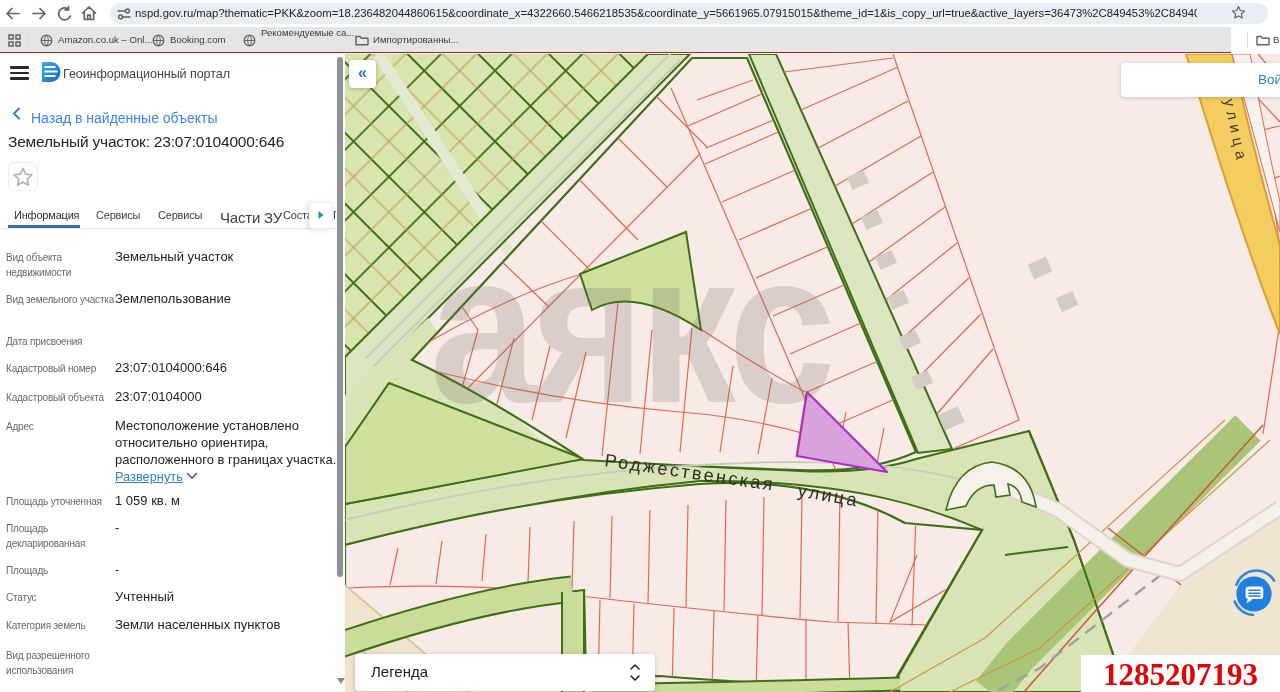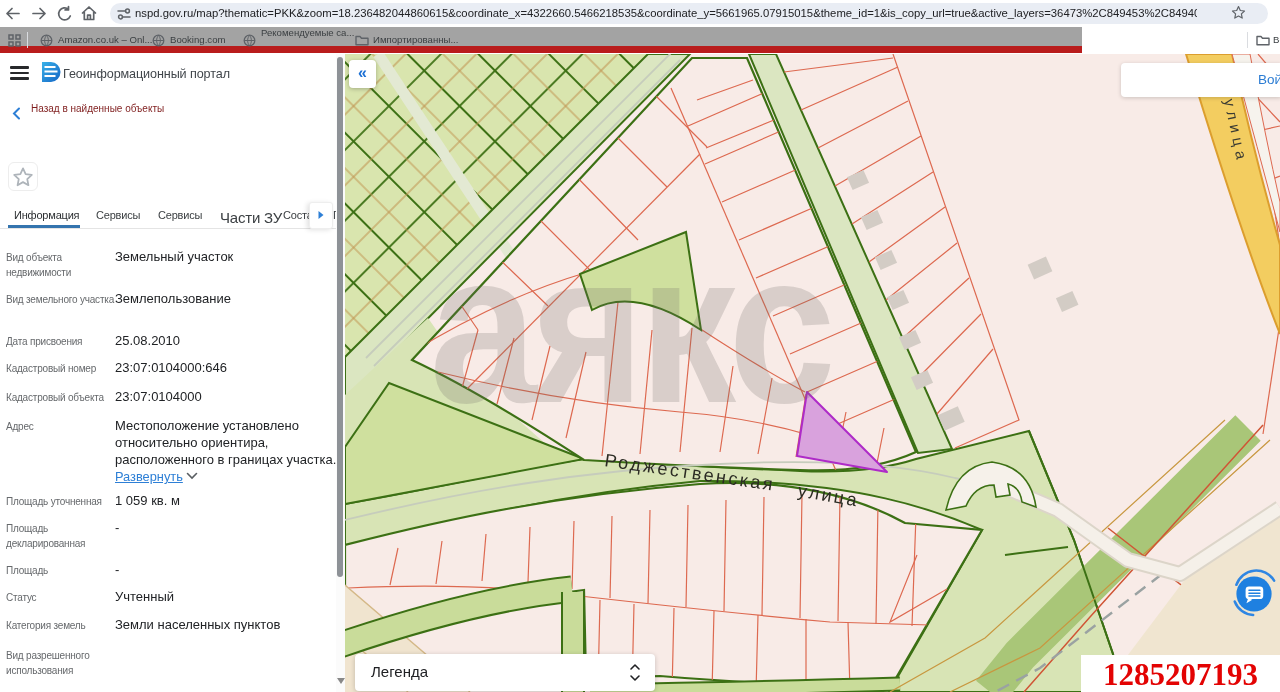--- a/index.html
+++ b/index.html
@@ -22,21 +22,21 @@
         <line x1="14" y1="11" x2="7" y2="11"></line>
         <circle cx="4.5" cy="11" r="1.9" fill="none"></circle>
       </g>
  </svg>
  <div class="abs" style="left:135px;top:6.5px;width:1062px;height:15px;overflow:hidden;font-size:11.3px;color:#202124;white-space:nowrap;letter-spacing:0">nspd.gov.ru/map?thematic=PKK&amp;zoom=18.236482044860615&amp;coordinate_x=4322660.5466218535&amp;coordinate_y=5661965.07915015&amp;theme_id=1&amp;is_copy_url=true&amp;active_layers=36473%2C849453%2C849407%2C37298%2C37299%2C37294%2C36048&amp;...</div>
  <svg class="abs" style="left:1231px;top:5px" width="15" height="15" viewBox="0 0 15 15">
   <path d="M7.5 1.6 l1.8 3.9 4.2.5 -3.1 2.9.8 4.2 -3.7-2.1 -3.7 2.1.8-4.2 -3.1-2.9 4.2-.5z" fill="none" stroke="#5f6368" stroke-width="1.2" stroke-linejoin="round"></path>
  </svg>
 </div>
 
-<div class="abs" style="left:0;top:27px;width:1082px;height:26px;background:#a3a3a3;border-bottom:7px solid #b91c1c">
+<div class="abs" style="left:0;top:27px;width:1231px;height:26px;background:#e5e5e5;border-bottom:1px solid #b91c1c">
  <svg class="abs" style="left:8px;top:7px" width="13" height="13" viewBox="0 0 13 13">
   <g fill="none" stroke="#5f6368" stroke-width="1.5">
         <rect x="1" y="1" width="4" height="4"></rect>
         <rect x="8" y="1" width="4" height="4"></rect>
         <rect x="1" y="8" width="4" height="4"></rect>
         <rect x="8" y="8" width="4" height="4"></rect>
       </g>
  </svg>
  <div class="abs" style="left:27px;top:5px;width:1px;height:16px;background:#dadce0"></div>
  <svg class="abs" style="left:40px;top:7px" width="13" height="13" viewBox="0 0 13 13">
@@ -205,22 +205,23 @@
         </linearGradient>
       </defs>
   <path d="M2 1 h9 a9.5 10 0 0 1 0 20 h-9 z" fill="url(#lg1)"></path>
   <path d="M4.5 6 h11 M4.5 10.5 h13 M4.5 15 h11" stroke="#fff" stroke-width="2.2" fill="none"></path>
  </svg>
  <div class="abs" style="left:63px;top:13px;font-size:12.6px;color:#41464b;letter-spacing:-0.1px">Геоинформационный портал</div>
 
  <svg class="abs" style="left:12px;top:53px" width="9" height="13" viewBox="0 0 9 13">
       <path d="M7 1.5 L2 6.5 L7 11.5" stroke="#2d7fd6" stroke-width="2" fill="none" stroke-linecap="round"></path>
     </svg>
- <div class="abs" style="left:31px;top:49px;font-size:10px;color:#7f1d1d">Назад в найденные объекты</div>
-
+ <div class="abs" style="left:31px;top:56px;font-size:14px;color:#3b82f6">Назад в найденные объекты</div>
+
+ <div class="abs" style="left:8px;top:79px;font-size:15.5px;color:#212326;letter-spacing:-0.2px">Земельный участок: 23:07:0104000:646</div>
 
  <div class="abs" style="left:8px;top:108px;width:30px;height:29px;border:1px solid #ededed;border-radius:6px"></div>
  <svg class="abs" style="left:12px;top:112px" width="22" height="22" viewBox="0 0 15 15">
       <path d="M7.5 1.6 l1.8 3.9 4.2.5 -3.1 2.9.8 4.2 -3.7-2.1 -3.7 2.1.8-4.2 -3.1-2.9 4.2-.5z" fill="none" stroke="#aeb4ba" stroke-width="1.2" stroke-linejoin="round"></path>
     </svg>
 
  <div class="abs" style="left:0;top:174px;width:336px;height:1px;background:#e4e4e4"></div>
  <div class="abs" style="left:14px;top:155px;font-size:11px;letter-spacing:-0.2px;color:#2b2e31">Информация</div>
  <div class="abs" style="left:8px;top:171px;width:72px;height:3px;background:#3474ae"></div>
  <div class="abs" style="left:96px;top:155px;font-size:11px;letter-spacing:-0.2px;color:#3c4043">Сервисы</div>
@@ -232,21 +233,20 @@
  <svg class="abs" style="left:317px;top:156px" width="8" height="10" viewBox="0 0 8 10">
       <path d="M1.5 1 L6.5 5 L1.5 9z" fill="#2d7fd6"></path>
     </svg>
 
  <style>.lb{position:absolute;left:6px;width:112px;font-size:10px;color:#66696c;line-height:15px;letter-spacing:-0.2px}.vl{position:absolute;left:115px;width:225px;font-size:13px;color:#212326;line-height:17px}</style>
  <div class="lb" style="top:196px">Вид объекта недвижимости</div>
  <div class="vl" style="top:194px">Земельный участок</div>
  <div class="lb" style="top:238px">Вид земельного участка</div>
  <div class="vl" style="top:236px">Землепользование</div>
  <div class="lb" style="top:280px">Дата присвоения</div>
- <div class="vl" style="top:278px">25.08.2010</div>
  <div class="lb" style="top:307px">Кадастровый номер</div>
  <div class="vl" style="top:305px">23:07:0104000:646</div>
  <div class="lb" style="top:336px">Кадастровый объекта</div>
  <div class="vl" style="top:334px">23:07:0104000</div>
  <div class="lb" style="top:365px">Адрес</div>
  <div class="vl" style="top:363px">Местоположение установлено относительно ориентира, расположенного в границах участка.</div>
  <div class="vl" style="top:414px;color:#2d7fd6;text-decoration:underline;font-size:12.8px">Развернуть</div>
  <svg class="abs" style="left:186px;top:418px" width="12" height="8" viewBox="0 0 12 8">
       <path d="M1.5 1.5 L6 6 L10.5 1.5" stroke="#5a5e62" stroke-width="1.6" fill="none" stroke-linecap="round"></path>
     </svg>

